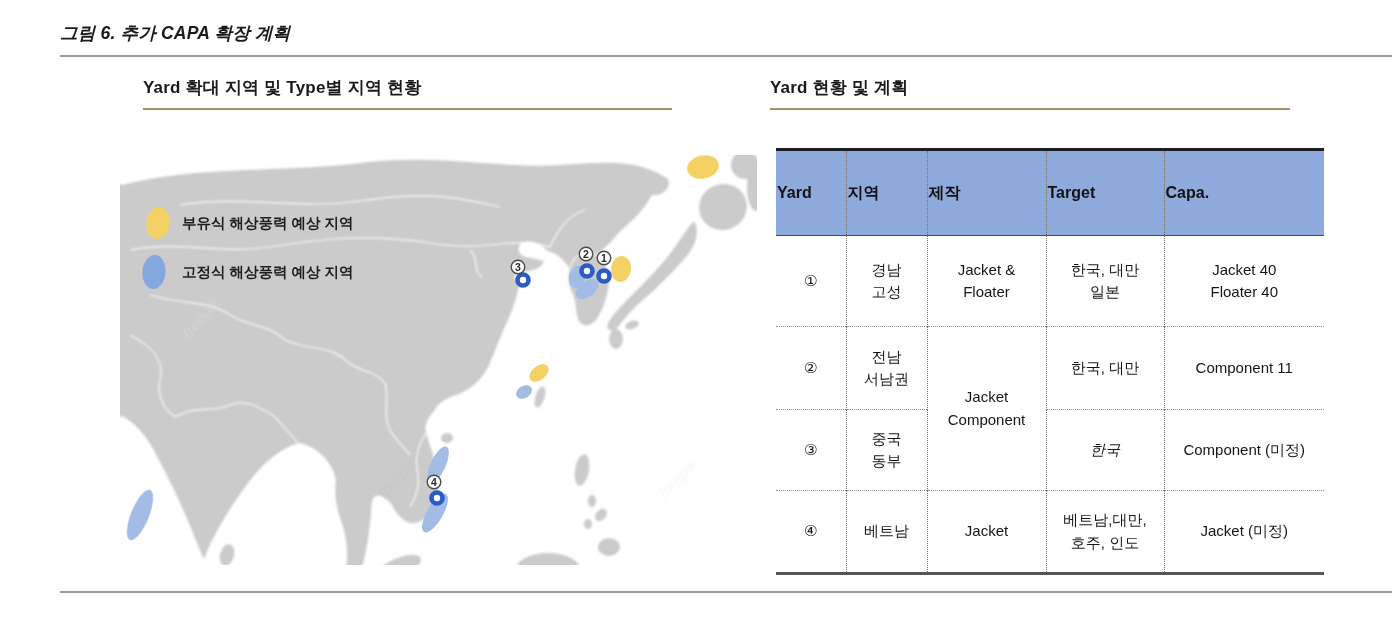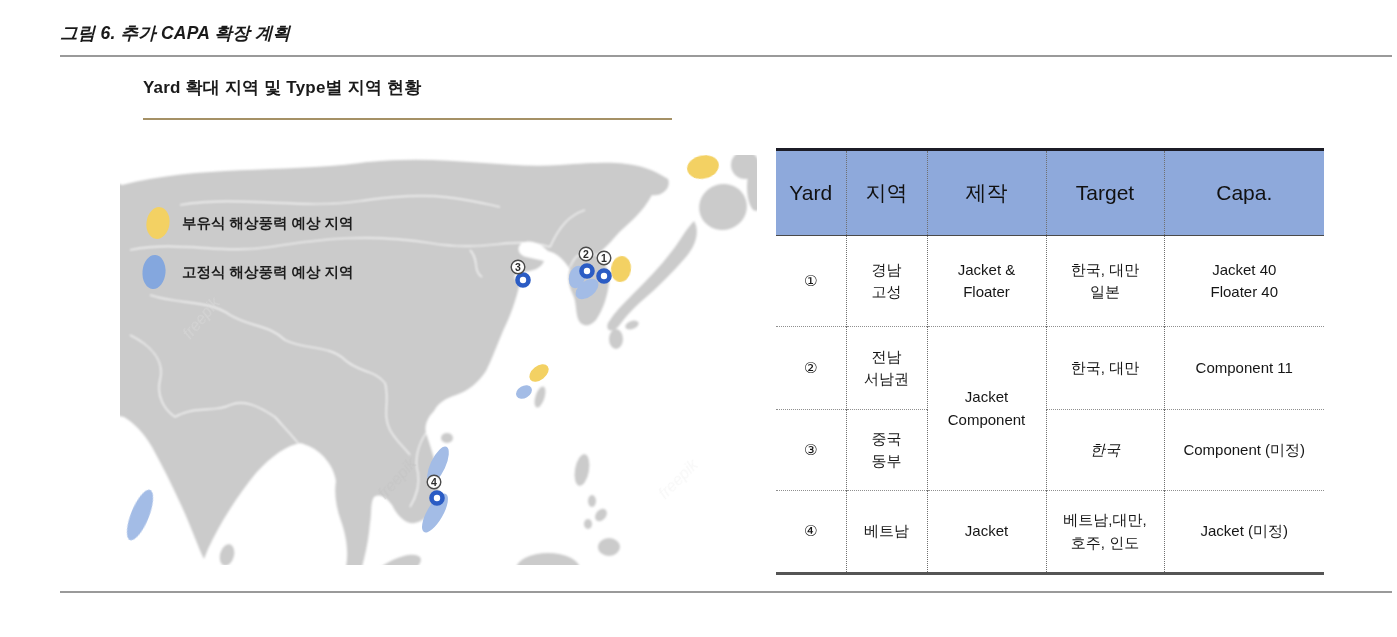--- a/index.html
+++ b/index.html
@@ -6,50 +6,51 @@
   .page{
     position:relative;width:1397px;height:637px;background:#ffffff;overflow:hidden;
     font-family:"Liberation Sans","DejaVu Sans",sans-serif;color:#1a1a1a;
   }
   .fig-title{position:absolute;left:60px;top:21px;font-size:17.5px;font-weight:700;letter-spacing:.2px;font-style:italic;}
   .rule{position:absolute;left:60px;width:1332px;height:2px;background:#9a9a9a;}
   .rule.top{top:55px;}
   .rule.bottom{top:591px;}
   .section-title{
     position:absolute;top:76px;font-size:17px;font-weight:700;
-    padding-bottom:19px;border-bottom:2.5px solid #a59166;letter-spacing:.2px;
+    padding-bottom:9px;border-bottom:2.5px solid #a59166;letter-spacing:.2px;
   }
   .section-title.left{left:143px;width:529px;}
   .section-title.right{left:770px;width:520px;}
   .map-wrap{position:absolute;left:120px;top:155px;width:637px;height:410px;}
   .table-wrap{position:absolute;left:776px;top:148px;width:548px;}
   table.yard{border-collapse:collapse;width:548px;table-layout:fixed;
     border-top:3px solid #1c1c26;border-bottom:3px solid #555;}
   table.yard th{
-    background:#8EA9DB;height:82px;font-size:21px;font-weight:400;color:#111;
-    border-bottom:1px solid #4a4a4a;text-align:center;vertical-align:middle;
+    background:#8EA9DB;height:82px;font-size:16px;font-weight:700;color:#111;
+    border-bottom:1px solid #4a4a4a;text-align:left;vertical-align:middle;
   }
   table.yard th + th, table.yard td + td{border-left:1px dotted #707070;}
   table.yard td{
     font-size:15px;text-align:center;vertical-align:middle;color:#161616;
     white-space:pre-line;line-height:1.5;background:#fff;
   }
   table.yard tbody tr + tr td{border-top:1px dotted #8f8f8f;}
   tr.r1 td{height:88px;} tr.r2 td{height:80px;} tr.r3 td{height:78px;} tr.r4 td{height:79px;}
   .source{position:absolute;left:60px;top:600px;font-size:15px;color:#1a1a1a;}
 </style>
 </head>
 <body>
 
 <div class="page">
 
   <div class="fig-title">그림 6. 추가 CAPA 확장 계획</div>
   <div class="rule top"></div>
 
   <div class="section-title left">Yard 확대 지역 및 Type별 지역 현황</div>
+  <div class="section-title right">Yard 현황 및 계획</div>
 
   <div class="map-wrap">
     <svg width="637" height="410" viewBox="0 0 637 410">
       <defs>
         <filter id="soft" x="-5%" y="-5%" width="110%" height="110%">
           <feGaussianBlur stdDeviation="0.9"></feGaussianBlur>
         </filter>
       </defs>
 
       <g filter="url(#soft)">

